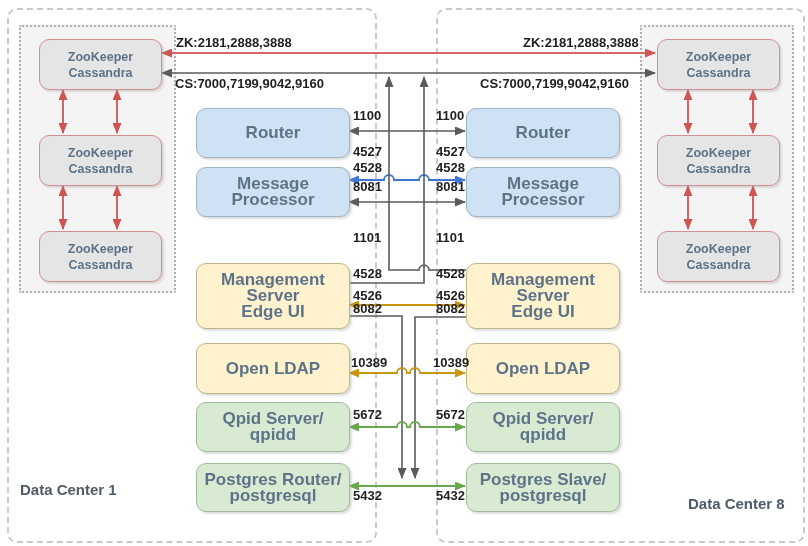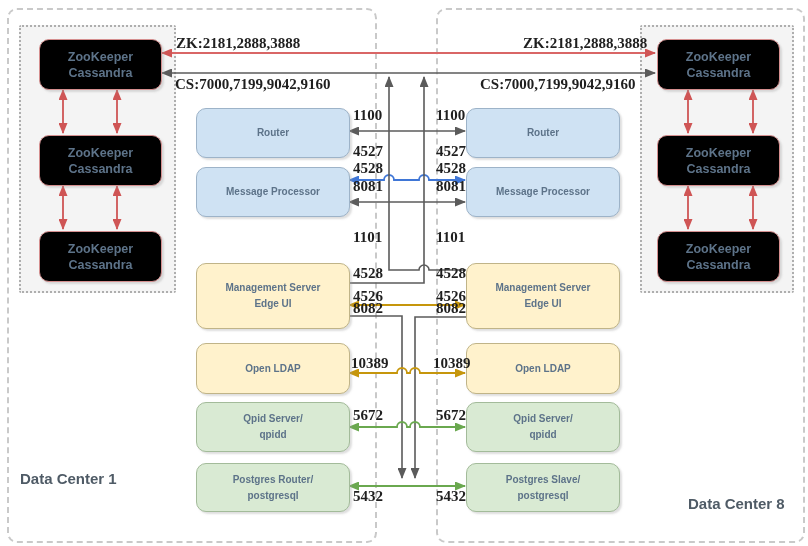--- a/index.html
+++ b/index.html
@@ -4,30 +4,30 @@
 <style>
   html,body { margin:0; padding:0; background:#ffffff; }
   #canvas {
     position:relative; width:808px; height:546px; background:#ffffff;
     font-family:"Liberation Sans", sans-serif; overflow:hidden;
   }
   .region { position:absolute; border:2px dashed #c9c9c9; border-radius:10px; }
   .cluster { position:absolute; background:#f4f4f4; border:2px dotted #aeaeae; border-radius:2px; }
   .box {
     position:absolute; display:flex; flex-direction:column; align-items:center; justify-content:center;
-    border-radius:10px; font-weight:bold; font-size:10px; color:#5d7389; line-height:16px;
+    border-radius:10px; font-weight:bold; font-size:17px; color:#5d7389; line-height:16px;
     text-align:center; box-shadow:2px 2px 2px rgba(160,160,160,0.35);
   }
   .znode { font-size:12.5px; line-height:16px; }
-  .b-pink   { background:#000000; border:1.5px solid #d58f8f; }
+  .b-pink   { background:#e5e5e5; border:1.5px solid #d58f8f; }
   .b-blue   { background:#cfe2f3; border:1.5px solid #9db3c8; }
   .b-yellow { background:#fff2cc; border:1.5px solid #c0b488; }
   .b-green  { background:#d9ead3; border:1.5px solid #a3bb9a; }
   .mlabel {
-    position:absolute; font-family:Liberation Serif, serif; font-size:15px; font-weight:700;
+    position:absolute; font-family:Liberation Sans, sans-serif; font-size:13px; font-weight:700;
     color:#1f1f1f; line-height:12px; white-space:pre;
   }
   .mstack span { display:block; line-height:11.5px; }
   .dcname { position:absolute; font-weight:bold; font-size:15px; color:#4f5b66; }
   svg.lines { position:absolute; left:0; top:0; }
 </style>
 </head>
 <body>
 
 <div id="canvas">
@@ -197,16 +197,16 @@
 
   <div class="mlabel" style="left:351px; top:357px;">10389</div>
   <div class="mlabel" style="left:433px; top:357px;">10389</div>
 
   <div class="mlabel" style="left:353px; top:409px;">5672</div>
   <div class="mlabel" style="left:436px; top:409px;">5672</div>
 
   <div class="mlabel" style="left:353px; top:490px;">5432</div>
   <div class="mlabel" style="left:436px; top:490px;">5432</div>
 
-  <div class="dcname" style="left:20px; top:470px;">Data Center 1</div>
+  <div class="dcname" style="left:20px; top:481px;">Data Center 1</div>
   <div class="dcname" style="left:688px; top:495px;">Data Center 8</div>
 
 </div>
 
 </body></html>

